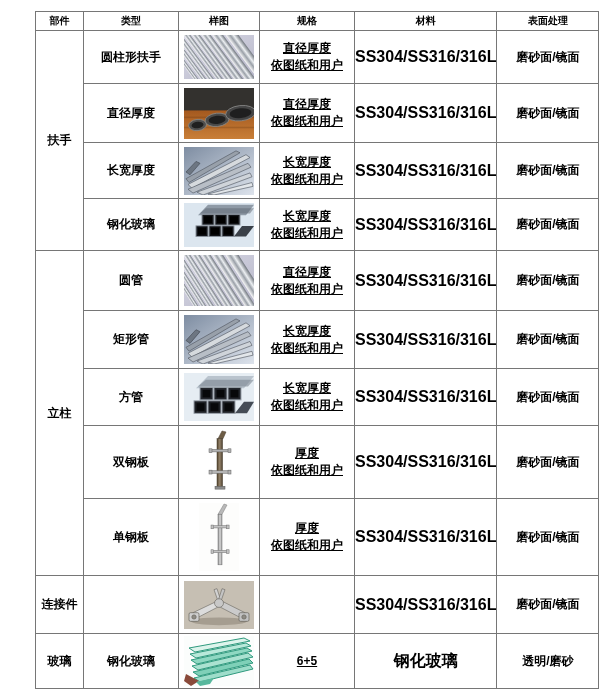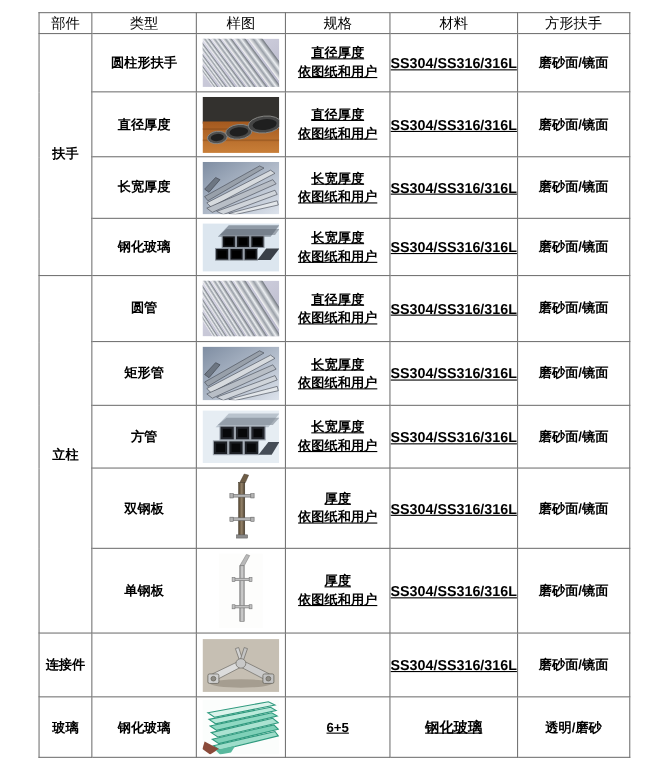--- a/index.html
+++ b/index.html
@@ -10,23 +10,23 @@
   }
   table.spec-table{
     border-collapse:collapse;table-layout:fixed;
     margin:11px 0 0 35px;
   }
   .spec-table th,.spec-table td{
     border:1px solid #767676;
     text-align:center;vertical-align:middle;
     padding:0;overflow:hidden;
   }
-  .spec-table th{font-size:13px;font-weight:normal;height:18px;}
+  .spec-table th{font-size:10px;font-weight:bold;height:18px;}
   .spec-table td{font-size:12px;font-weight:bold;}
-  td.material-cell{font-size:13px;letter-spacing:0;text-decoration:underline;}
+  td.material-cell{font-size:16px;letter-spacing:0;}
   td.spec-cell .spec-line{line-height:17px;text-decoration:underline;}
   
   tr.r1 td{height:52px;} tr.r2 td{height:58px;} tr.r3 td{height:55px;}
   tr.r4 td{height:51px;} tr.r5 td{height:59px;} tr.r6 td{height:57px;}
   tr.r7 td{height:56px;} tr.r8 td{height:72px;} tr.r9 td{height:76px;}
   tr.r10 td{height:57px;} tr.r11 td{height:54px;}
   .photo{display:flex;align-items:center;justify-content:center;}
   .photo svg{display:block;}
 </style>
 </head>
@@ -226,21 +226,21 @@
       <col style="width:114px">
       <col style="width:102px">
   </colgroup>
   <thead>
     <tr>
       <th>部件</th>
       <th>类型</th>
       <th>样图</th>
       <th>规格</th>
       <th>材料</th>
-      <th>方形扶手</th>
+      <th>表面处理</th>
     </tr>
   </thead>
   <tbody>
     <tr class="r1">
       <td rowspan="4">扶手</td>
       <td>圆柱形扶手</td>
       <td>
           <div class="photo">
             <svg width="70" height="44" preserveAspectRatio="none">
               <use href="#sym-round"></use>

